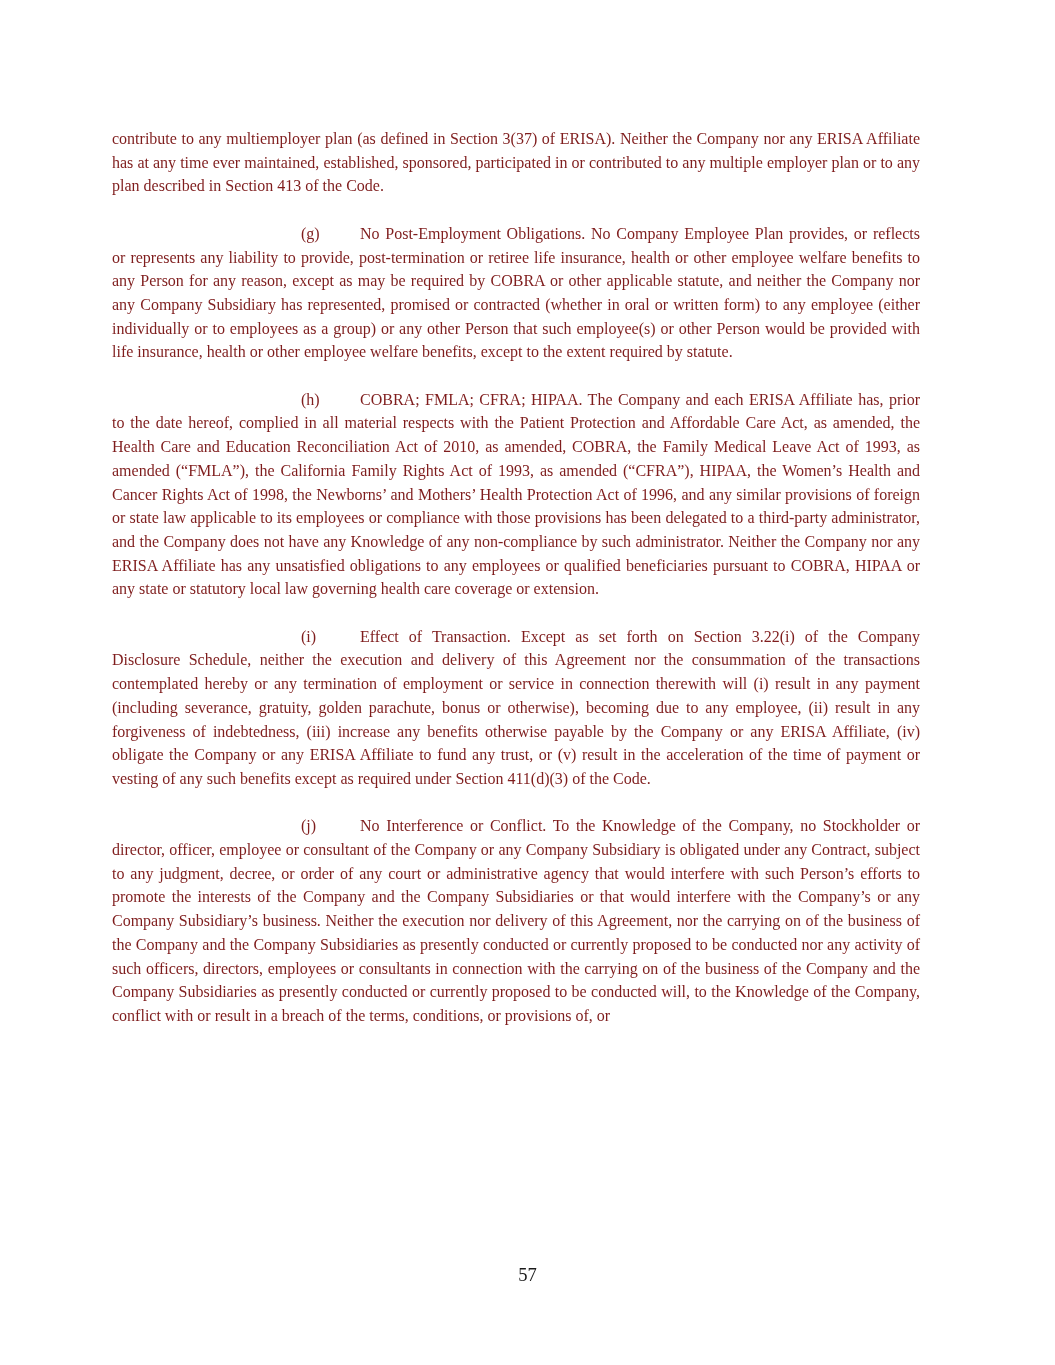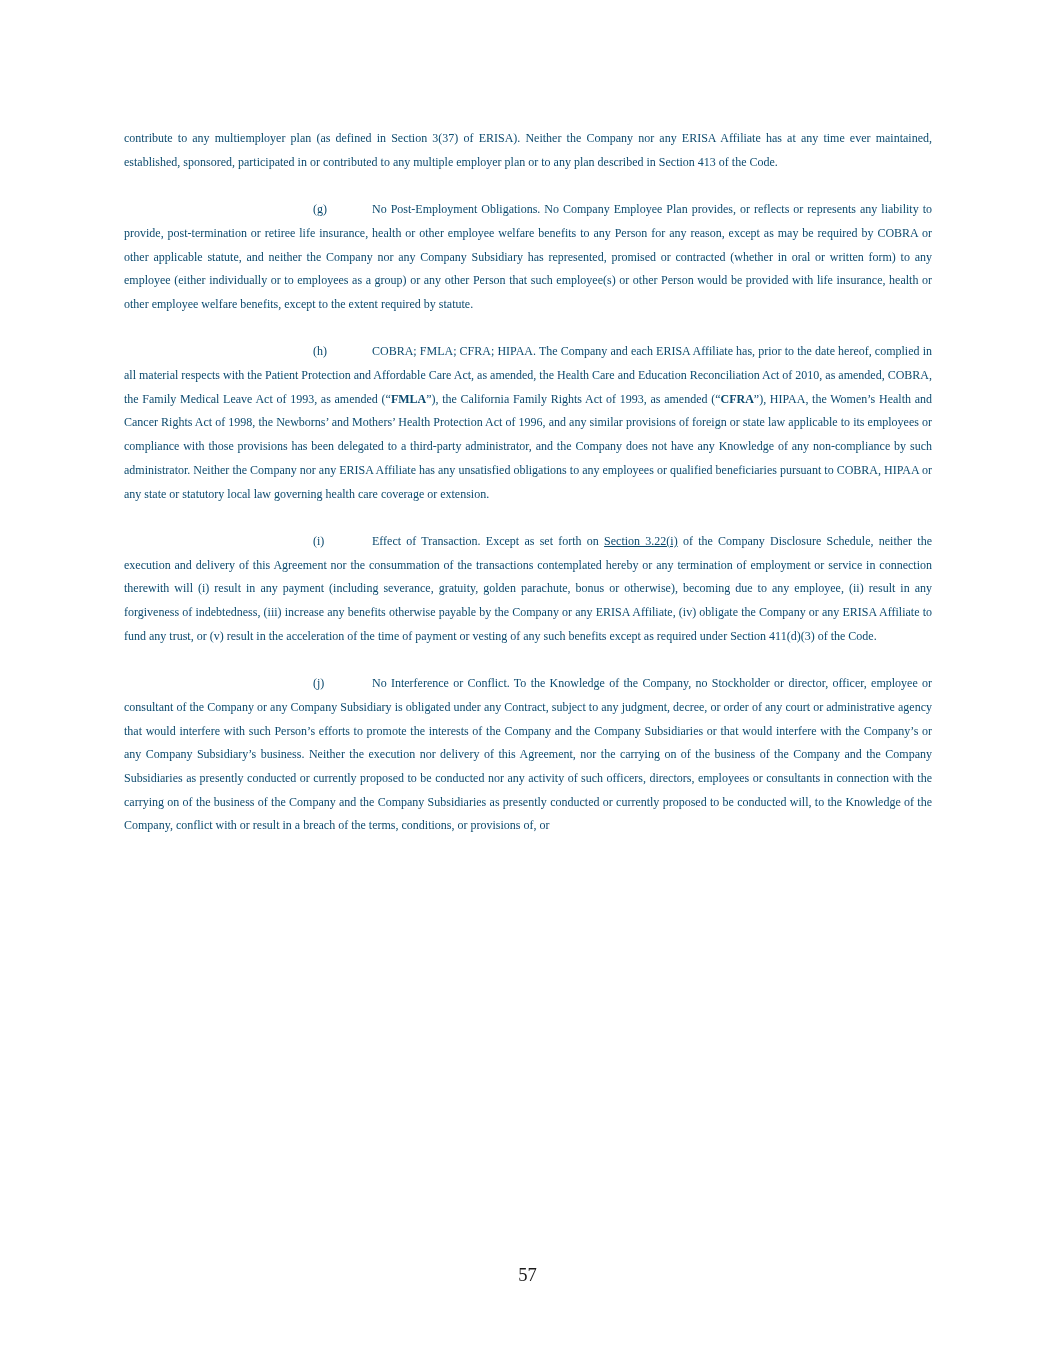--- a/index.html
+++ b/index.html
@@ -1,27 +1,27 @@
 <!DOCTYPE html>
 <html><head>
   <meta charset="utf-8">
   <style>
     html, body { margin: 0; padding: 0; background: #ffffff; }
     body { width: 1055px; height: 1365px; position: relative; overflow: hidden; }
     .page {
-      position: absolute; left: 124px; top: 127px; width: 808px;
-      font-family: "Liberation Serif", serif; font-size: 12px; line-height: 23.7px;
-      color: #0c4a6e; text-align: justify;
+      position: absolute; left: 112px; top: 127px; width: 808px;
+      font-family: "Liberation Serif", serif; font-size: 16px; line-height: 23.7px;
+      color: #7f1d1d; text-align: justify;
     }
     .para { margin: 0 0 23.7px 0; }
     .para.first { margin-bottom: 23.7px; }
     .label { display: inline-block; margin-left: 189px; width: 59px; }
     .heading { }
-    .ref { text-decoration: underline; }
-    .defined { font-weight: bold; }
+    .ref { }
+    .defined { font-weight: normal; }
     .page-number {
       position: absolute; left: 0; width: 1055px; top: 1264px; text-align: center;
       font-family: "Liberation Serif", serif; font-size: 18.6px; color: #1a1a1a;
     }
   </style>
 </head>
 <body>
 
 <div class="page">
   <p class="para first">contribute to any multiemployer plan (as defined in Section 3(37) of ERISA).  Neither the Company nor any ERISA Affiliate has at any time ever maintained, established, sponsored, participated in or contributed to any multiple employer plan or to any plan described in Section 413 of the Code.</p>

